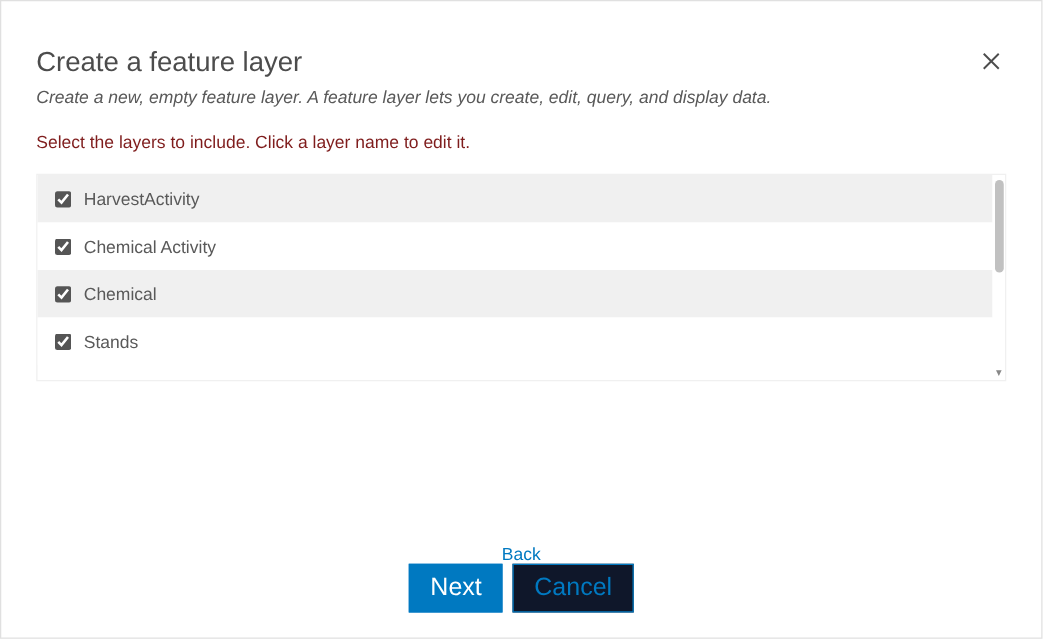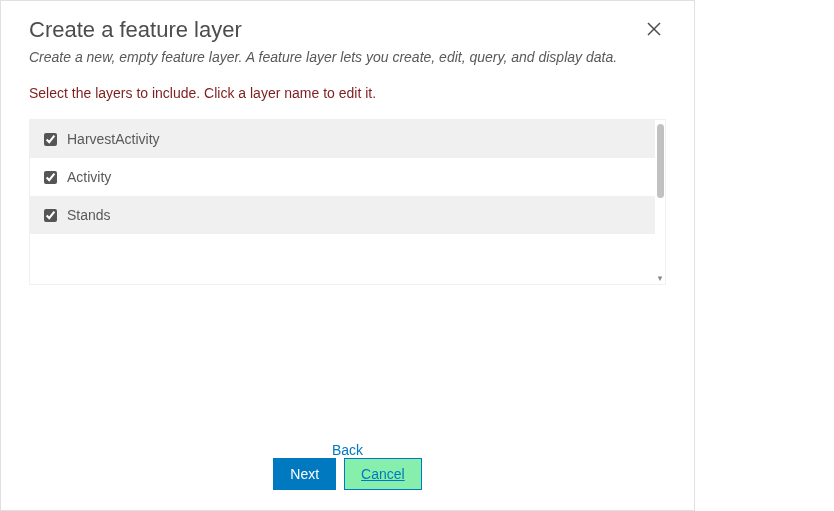--- a/index.html
+++ b/index.html
@@ -8,25 +8,25 @@
       padding: 0;
     }
     body {
       font-family: "Avenir Next", "Segoe UI", Arial, sans-serif;
       background: #fff;
       width: 834px;
       height: 511px;
       overflow: hidden;
     }
     .dialog {
-      width: 695px;
+      width: 834px;
       height: 511px;
       border: 1px solid #e0e0e0;
       position: relative;
-      padding: 16px 28px 20px 28px;
+      padding: 36px 28px 20px 28px;
       display: flex;
       flex-direction: column;
     }
     .header-row {
       display: flex;
       justify-content: space-between;
       align-items: flex-start;
     }
     .title {
       font-size: 22px;
@@ -135,37 +135,36 @@
       font-size: 14px;
       text-decoration: none;
       cursor: pointer;
       font-weight: 300;
     }
     .footer-buttons {
       display: flex;
       gap: 8px;
     }
     .btn {
-      font-size: 14px;
+      font-size: 20px;
       padding: 7px 16px;
       border: 1px solid;
       cursor: pointer;
       font-family: inherit;
       font-weight: 300;
     }
     .btn-primary {
       background: #0079c1;
       border-color: #0079c1;
       color: #fff;
     }
     .btn-secondary {
-      background: #86efac;
+      background: #0f172a;
       border-color: #0079c1;
       color: #0079c1;
-      text-decoration: underline;
     }
   </style>
 </head>
 <body>
 
 <div class="dialog">
   <div class="header-row">
     <h1 class="title">Create a feature layer</h1>
     <button class="close-btn">
       <svg viewBox="0 0 16 16" fill="none">
@@ -179,21 +178,25 @@
   <p class="instruction">Select the layers to include. Click a layer name to edit it.</p>
 
   <div class="layer-list-wrapper">
     <div class="layer-list">
       <div class="layer-row">
         <input type="checkbox" class="layer-checkbox" checked="" style="">
         <span class="layer-name">HarvestActivity</span>
       </div>
       <div class="layer-row">
         <input type="checkbox" class="layer-checkbox" checked="" style="">
-        <span class="layer-name">Activity</span>
+        <span class="layer-name">Chemical Activity</span>
+      </div>
+      <div class="layer-row">
+        <input type="checkbox" class="layer-checkbox" checked="" style="">
+        <span class="layer-name">Chemical</span>
       </div>
       <div class="layer-row">
         <input type="checkbox" class="layer-checkbox" checked="" style="">
         <span class="layer-name">Stands</span>
       </div>
     </div>
     <div class="scrollbar-track">
       <div class="scrollbar-thumb"></div>
       <div class="scroll-arrow down">▾</div>
     </div>

